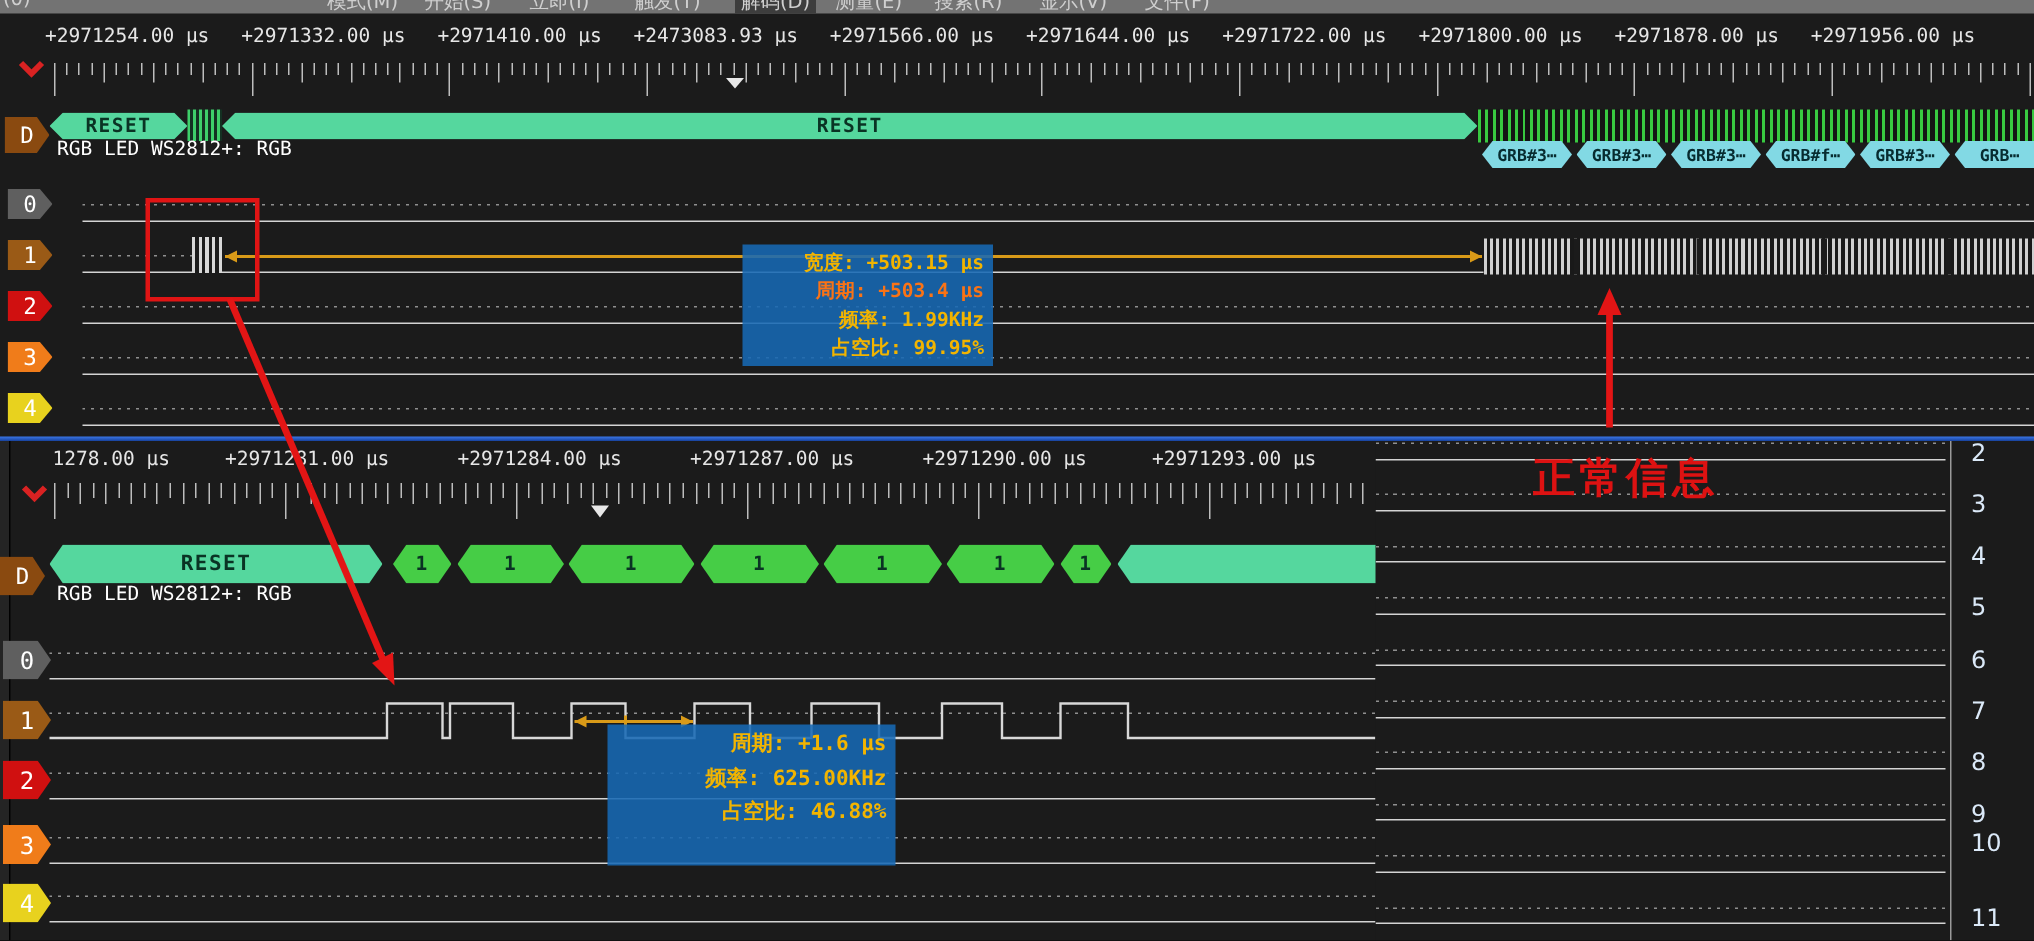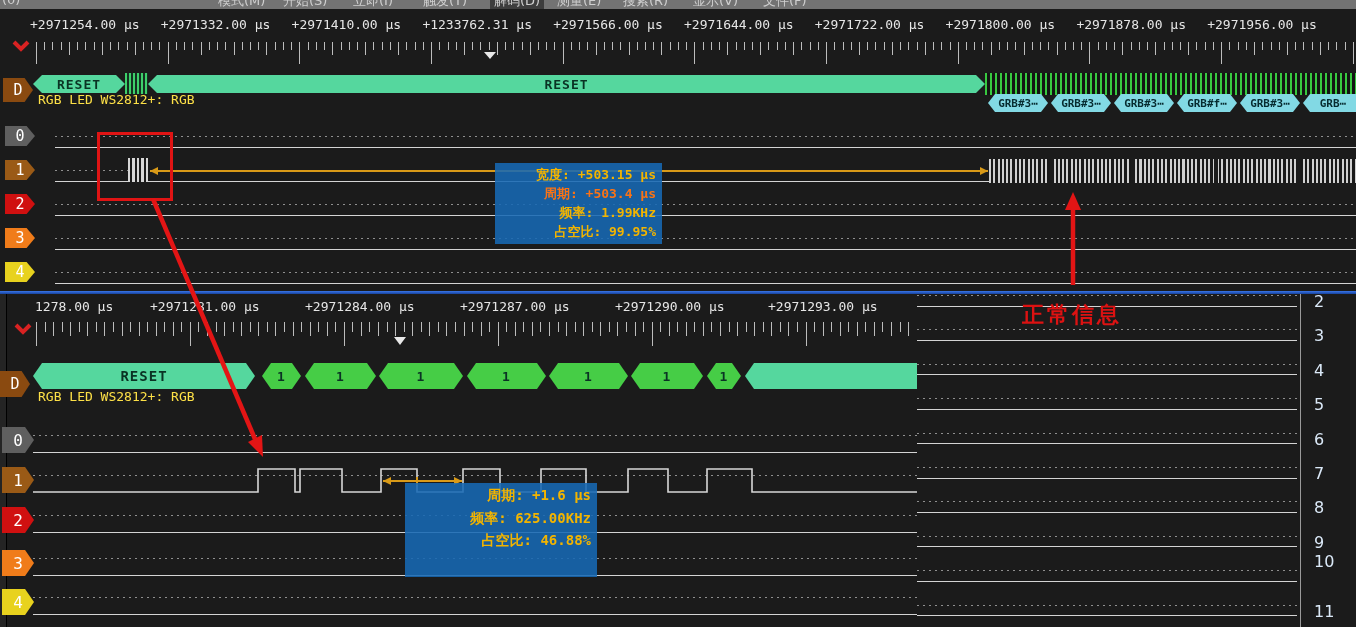--- a/index.html
+++ b/index.html
@@ -19,30 +19,30 @@
          font-size:15px;clip-path:polygon(0 0,72% 0,100% 50%,72% 100%,0 100%);z-index:4;}
   
   .hexbar{position:absolute;display:flex;align-items:center;justify-content:center;
           font-weight:bold;font-size:13px;color:#0a3324;letter-spacing:1px;
           clip-path:polygon(9px 0,calc(100% - 9px) 0,100% 50%,calc(100% - 9px) 100%,9px 100%,0 50%);z-index:4;}
   .hexbar.packet{font-size:11px;letter-spacing:0;color:#072c30;
           clip-path:polygon(7px 0,calc(100% - 7px) 0,100% 50%,calc(100% - 7px) 100%,7px 100%,0 50%);}
   .dotline{position:absolute;height:1px;z-index:1;
            background:repeating-linear-gradient(90deg,#8f8f8f 0 2px,transparent 2px 6px);}
   .solidline{position:absolute;height:1px;background:#d4d4d4;z-index:1;}
-  .proto-label{position:absolute;font-size:13px;color:#fde047;white-space:nowrap;z-index:4;}
+  .proto-label{position:absolute;font-size:13px;color:#ffffff;white-space:nowrap;z-index:4;}
   
   .tooltip{position:absolute;z-index:6;display:grid;padding:2px 6px 2px 2px;box-sizing:border-box;}
   .tooltip .row{display:flex;align-items:center;justify-content:flex-end;font-weight:bold;white-space:nowrap;}
   
   .burst{position:absolute;z-index:2;}
   #annotation-layer{position:absolute;left:0;top:0;z-index:9;pointer-events:none;}
   #wave-layer{position:absolute;left:0;top:0;z-index:3;pointer-events:none;}
   #red-rect{position:absolute;border:3px solid #e01414;background:transparent;z-index:9;}
-  #normal-info-label{position:absolute;font-size:22px;font-weight:bold;letter-spacing:3px;
+  #normal-info-label{position:absolute;font-size:28px;font-weight:bold;letter-spacing:3px;
      color:#dd1212;z-index:9;font-family:Liberation Mono, monospace;}
   #blue-divider{position:absolute;left:0;top:291px;width:1356px;height:3px;z-index:5;
      background:linear-gradient(#3a76e8,#17429c);}
   #bottom-panel{position:absolute;left:0;top:294px;width:917px;height:333px;overflow:hidden;background:#1b1b1b;}
   #right-panel{position:absolute;left:917px;top:294px;width:439px;height:333px;background:#1b1b1b;overflow:hidden;}
   #right-divider{position:absolute;left:383px;top:0;width:1px;height:333px;background:#9a9a9a;}
   .rp-num{position:absolute;font-size:16px;color:#dbe9f8;font-family:"DejaVu Sans",sans-serif;}
   .edge-strip{position:absolute;left:0;top:0;width:6px;height:333px;background:#242424;border-right:1px solid #000;}
 </style>
 </head>
@@ -60,21 +60,21 @@
       <span class="menu-item" style="left: 557px;">测量(E)</span>
       <span class="menu-item" style="left: 623px;">搜索(R)</span>
       <span class="menu-item" style="left: 693px;">显示(V)</span>
       <span class="menu-item" style="left: 763px;">文件(F)</span>
     </div>
 
   <div id="top-timeline-labels">
       <div class="tl-label" style="left: 30px; top: 17px;">+2971254.00 µs</div>
       <div class="tl-label" style="left: 160.8px; top: 17px;">+2971332.00 µs</div>
       <div class="tl-label" style="left: 291.6px; top: 17px;">+2971410.00 µs</div>
-      <div class="tl-label" style="left: 422.4px; top: 17px;">+1233762.31 µs</div>
+      <div class="tl-label" style="left: 422.4px; top: 17px;">+2473083.93 µs</div>
       <div class="tl-label" style="left: 553.2px; top: 17px;">+2971566.00 µs</div>
       <div class="tl-label" style="left: 684px; top: 17px;">+2971644.00 µs</div>
       <div class="tl-label" style="left: 814.8px; top: 17px;">+2971722.00 µs</div>
       <div class="tl-label" style="left: 945.6px; top: 17px;">+2971800.00 µs</div>
       <div class="tl-label" style="left: 1076.4px; top: 17px;">+2971878.00 µs</div>
       <div class="tl-label" style="left: 1207.2px; top: 17px;">+2971956.00 µs</div>
     </div>
   <div id="top-ticks">
       <div class="tick" style="left: 36px; top: 42px; height: 22px;"></div>
       <div class="tick" style="left: 44.23px; top: 42px; height: 8px;"></div>

